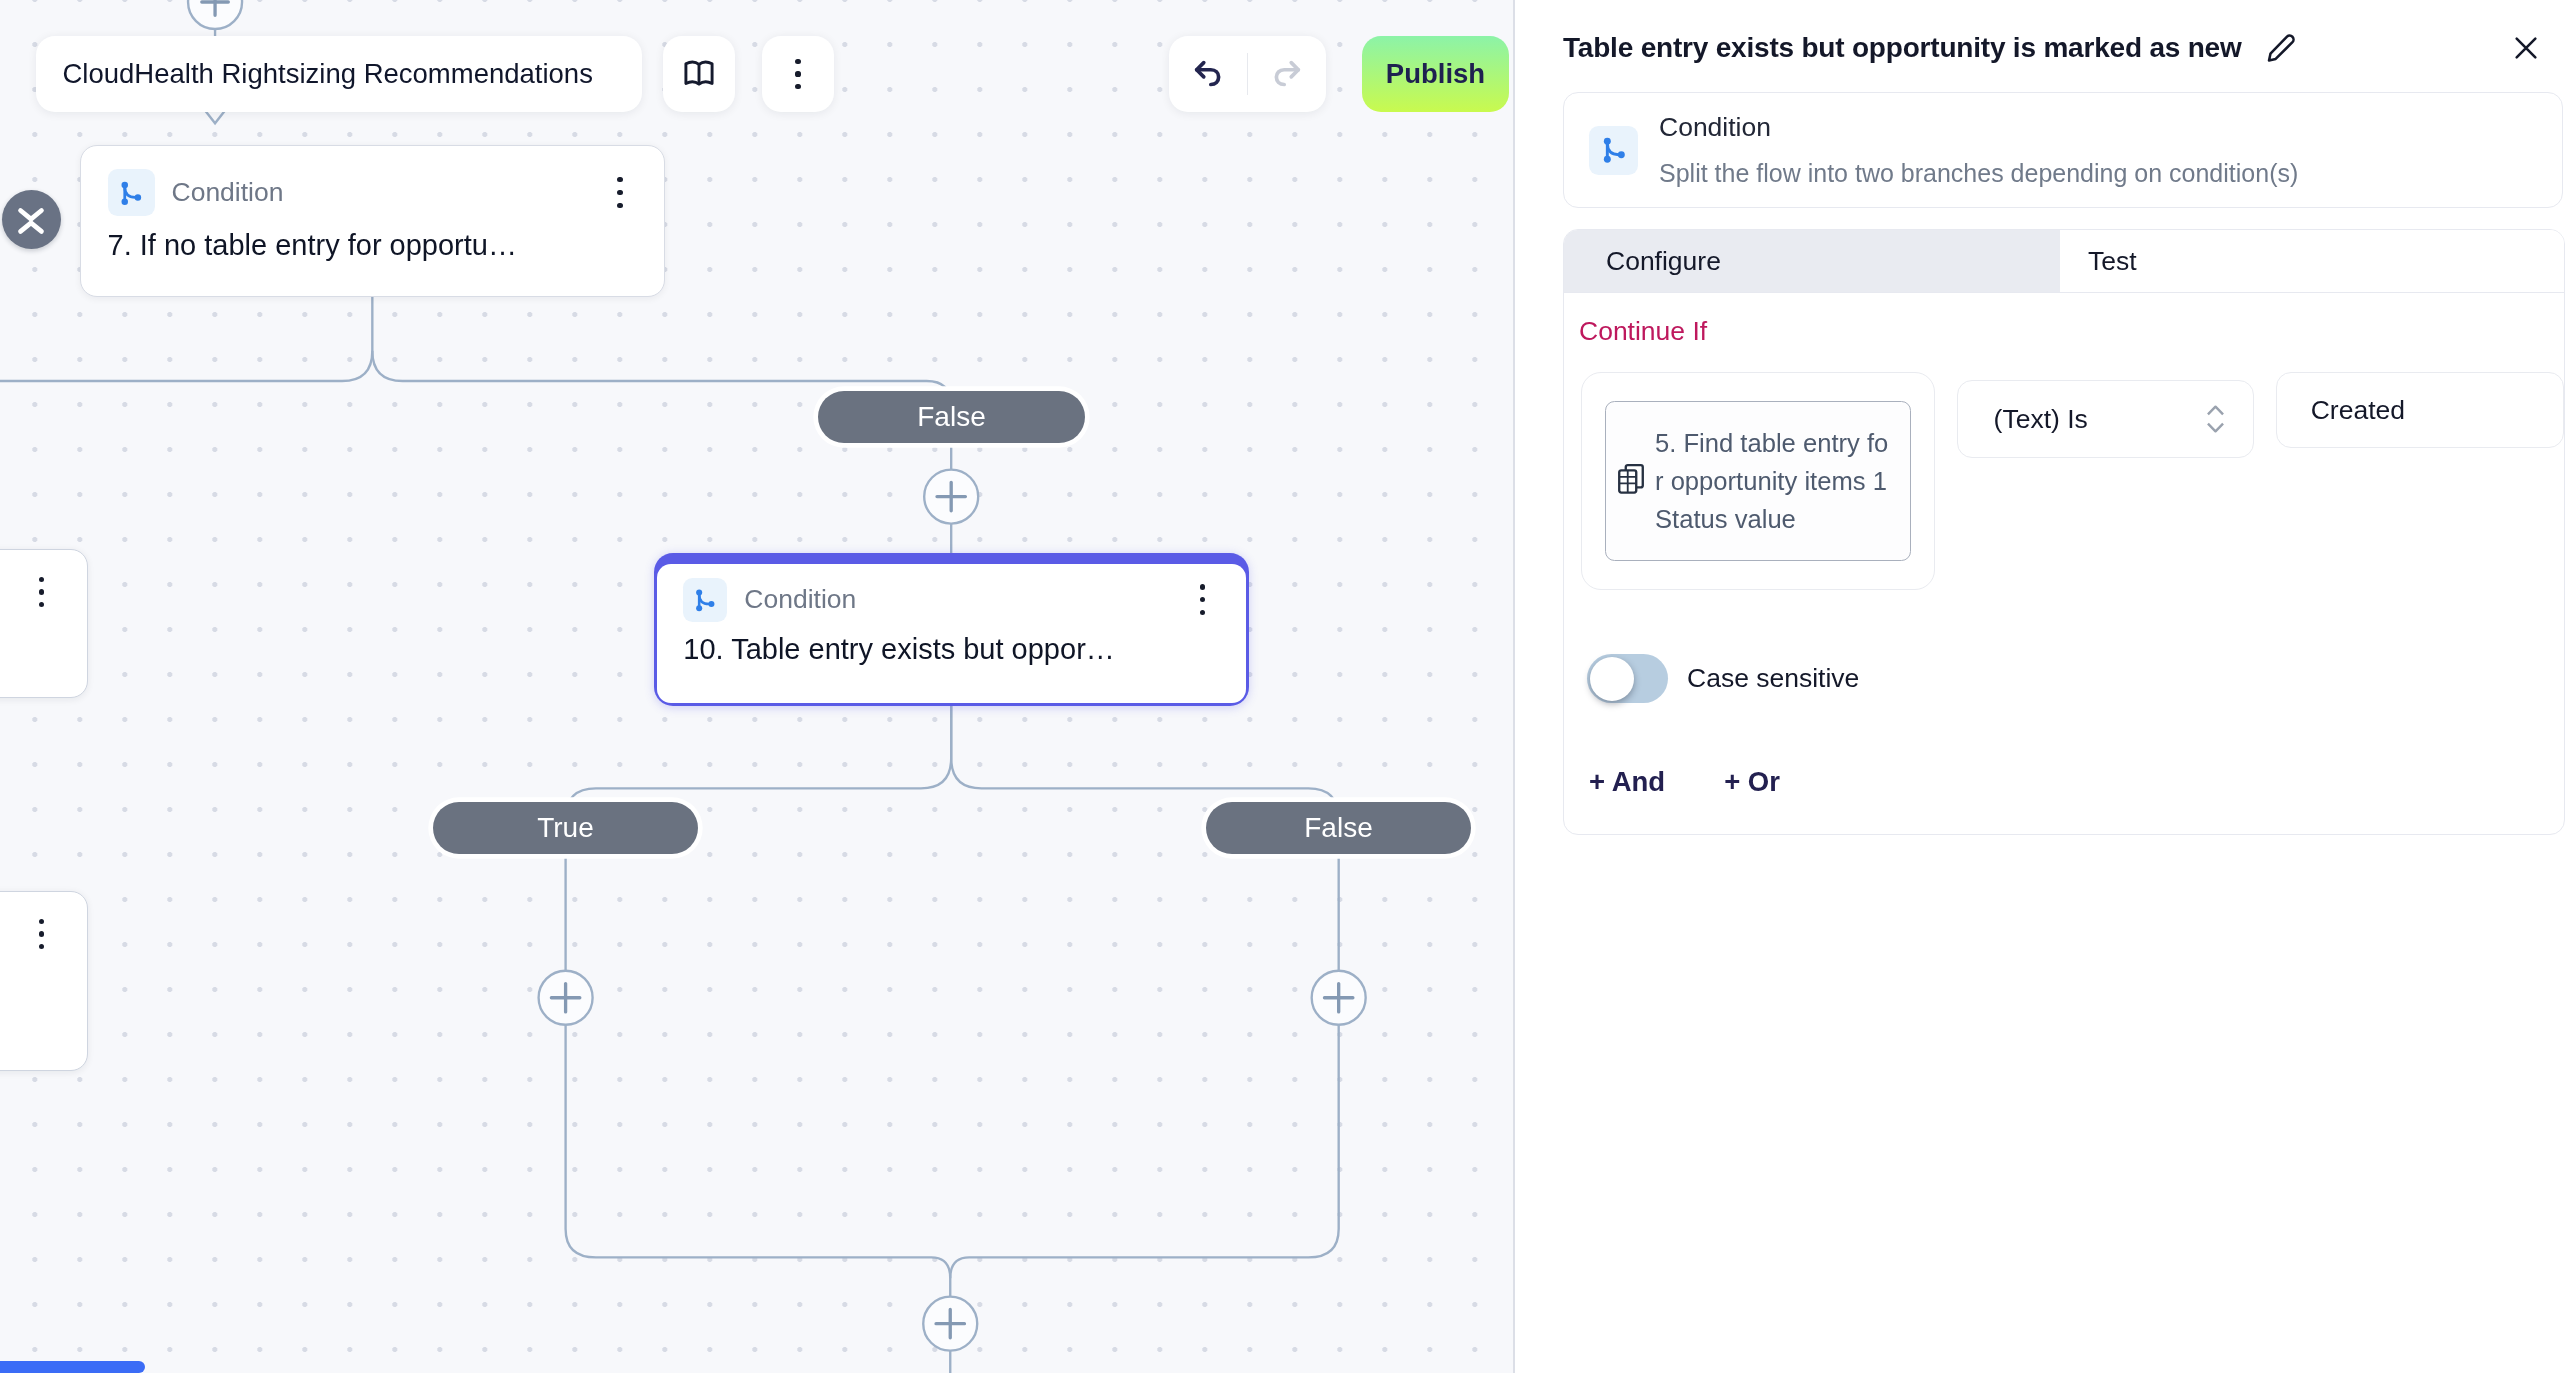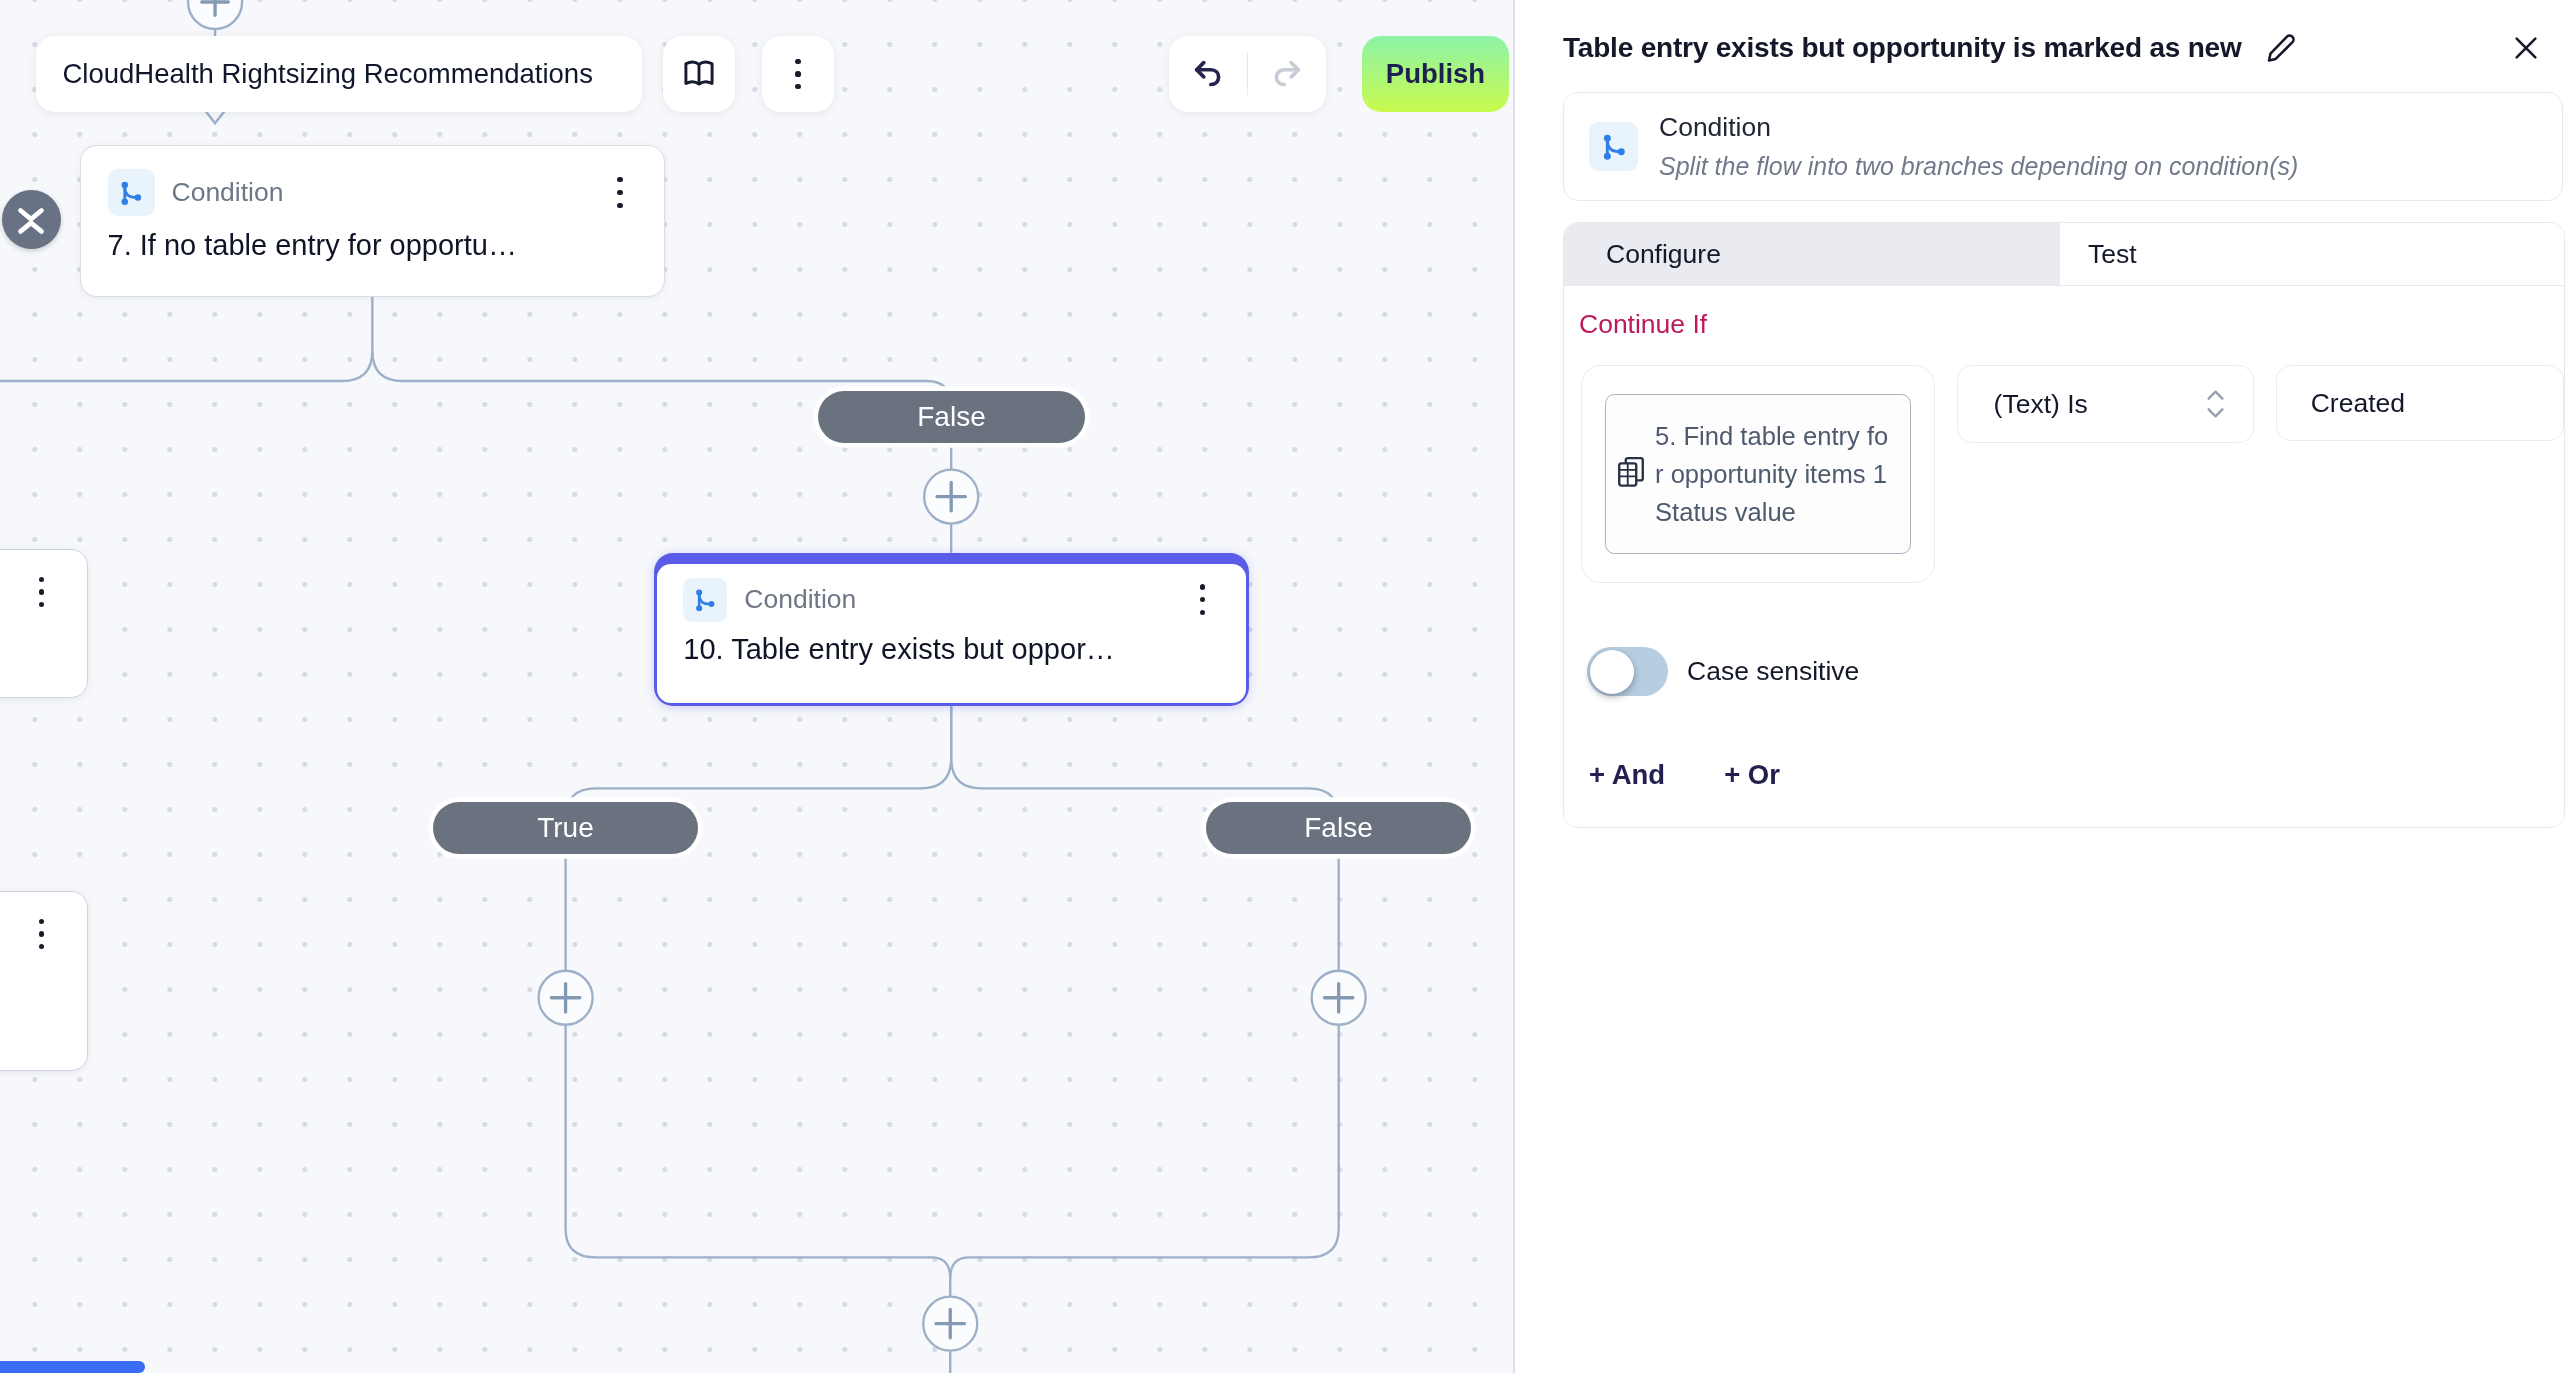--- a/index.html
+++ b/index.html
@@ -71,42 +71,42 @@
   .panel-pad { padding:32px 13.3px 0 48px; }
   .title-row { display:flex; align-items:center; gap:23px; }
   .panel-title { font-size:28px; font-weight:700; color:#141829; letter-spacing:-0.2px; }
   .edit-btn { cursor:pointer; display:flex; }
   .close-btn { margin-left:auto; margin-right:23px; cursor:pointer; display:flex; }
 
   .step-card { margin-top:28px; width:1000px; border:1.4px solid #e7e9f0; border-radius:15px;
                display:flex; align-items:center; gap:21px; padding:19px 25px; }
   .step-card .icon-tile { width:49px; height:49px; }
   .step-name { font-size:26.5px; font-weight:500; color:#222736; }
-  .step-desc { font-size:25px; color:#707a8a; margin-top:9px;font-style:italic; }
+  .step-desc { font-size:25px; color:#707a8a; margin-top:16px; }
 
   .tab-card { margin-top:21px; width:1002px; border:1.4px solid #e7e9f0; border-radius:15px;
               height:606px; position:relative; overflow:hidden; }
   .tab-bar { display:flex; height:63px; border-bottom:1.4px solid #e7e9f0; }
   .tab { display:flex; align-items:center; padding:0 0 0 42px; font-size:26.5px; font-weight:500;
          color:#141829; cursor:pointer; }
   .tab.active { width:496px; background:#e9ebf1; border-radius:13.3px 0 0 0; }
   .tab.inactive { flex:1; background:#fff; font-weight:400; }
 
   .section-label { font-size:26.5px; color:#be185d; margin:23px 0 0 15px; }
 
   .cond-row { display:flex; align-items:flex-start; gap:22px; margin:25px 0 0 17px; }
   .token-wrap { width:377px; height:218px; border:1.4px solid #e9ebf0; border-radius:20px;
                 background:#fff; padding:28px 23px; }
   .token { position:relative; width:100%; height:100%; border:1.7px solid #a9b0bd; border-radius:9.5px;
            background:#fdfdfe; padding:9.5px 13.3px 9.5px 49px; display:flex; align-items:center; }
   .token-text { font-size:25.6px; line-height:38px; color:#4e5a6e; word-break:break-all; }
   .token-icon { position:absolute; left:7.6px; top:50%; transform:translateY(-50%); }
 
   .op-select { width:315px; height:78px; border:1.4px solid #e9ebf0; border-radius:15px; background:#fff;
-               display:flex; align-items:center; padding:0 25px 0 36px; cursor:pointer; }
+               display:flex; align-items:center; padding:0 25px 0 36px; cursor:pointer;margin-top:8px; }
   .op-select .lbl { font-size:26.5px; color:#141829; flex:1; }
   .val-input { width:305px; height:76px; border:1.4px solid #e9ebf0; border-radius:15px; background:#fff;
                display:flex; align-items:center; padding:0 34px; font-size:26.5px; color:#141829; }
 
   .toggle-row { display:flex; align-items:center; gap:19px; margin:64px 0 0 23px; }
   .toggle { position:relative; width:81px; height:49px; border-radius:25px; background:#b7cde0; cursor:pointer; flex:none; }
   .toggle .knob { position:absolute; left:2.8px; top:2.8px; width:44px; height:44px; border-radius:50%;
                   background:#fff; box-shadow:0 2.8px 7.6px rgba(16,24,40,.35); }
   .toggle-label { font-size:26.5px; color:#141829; }
 

